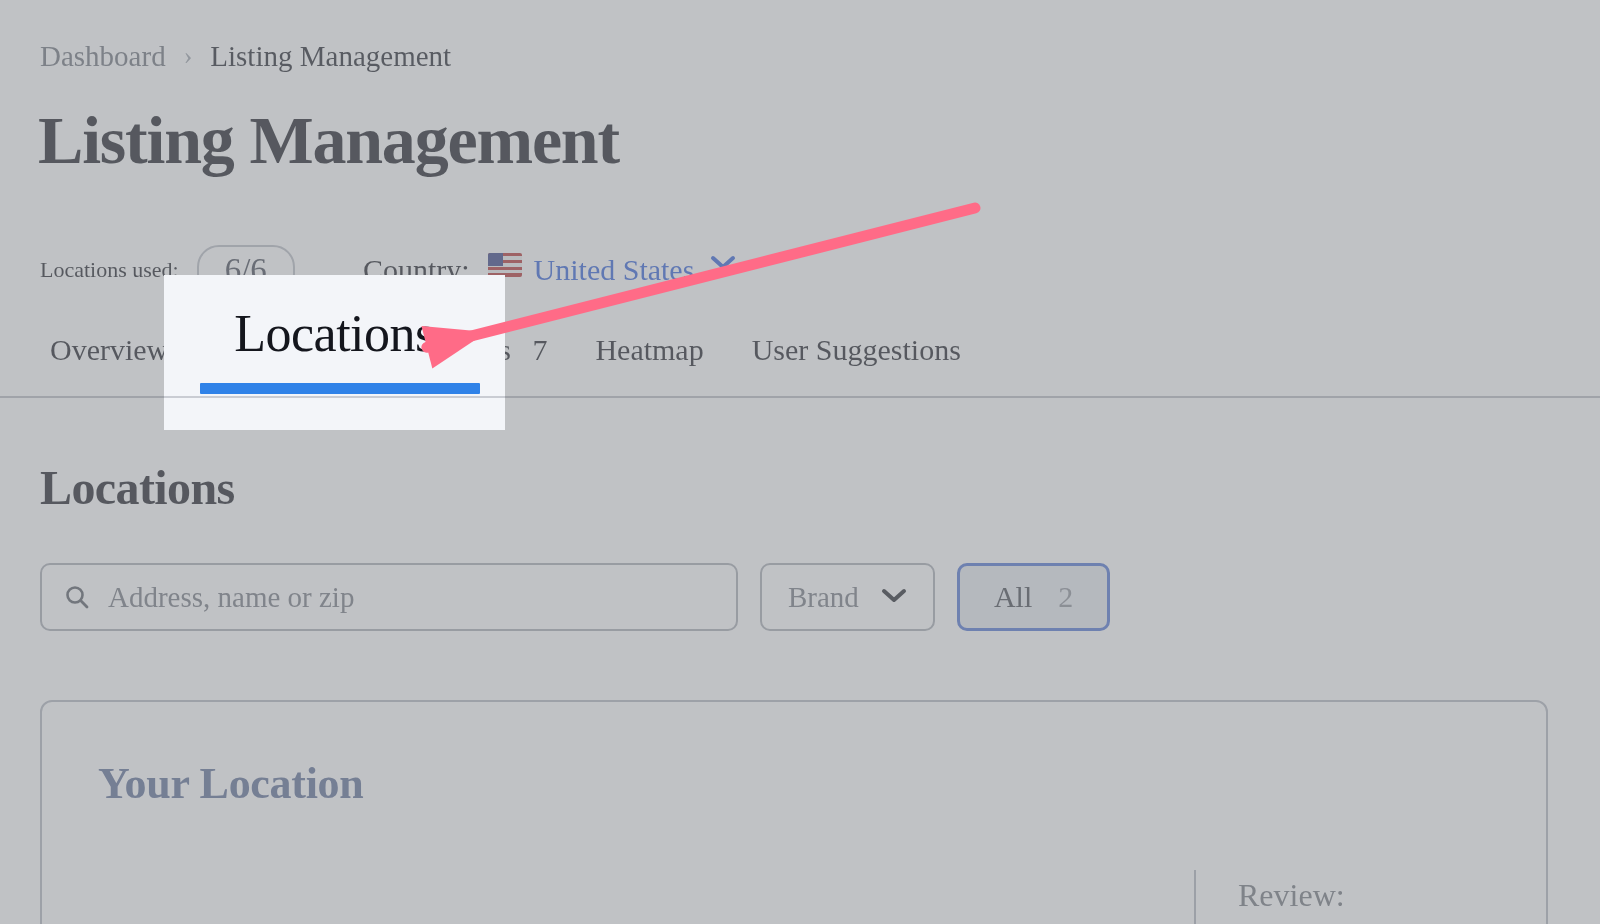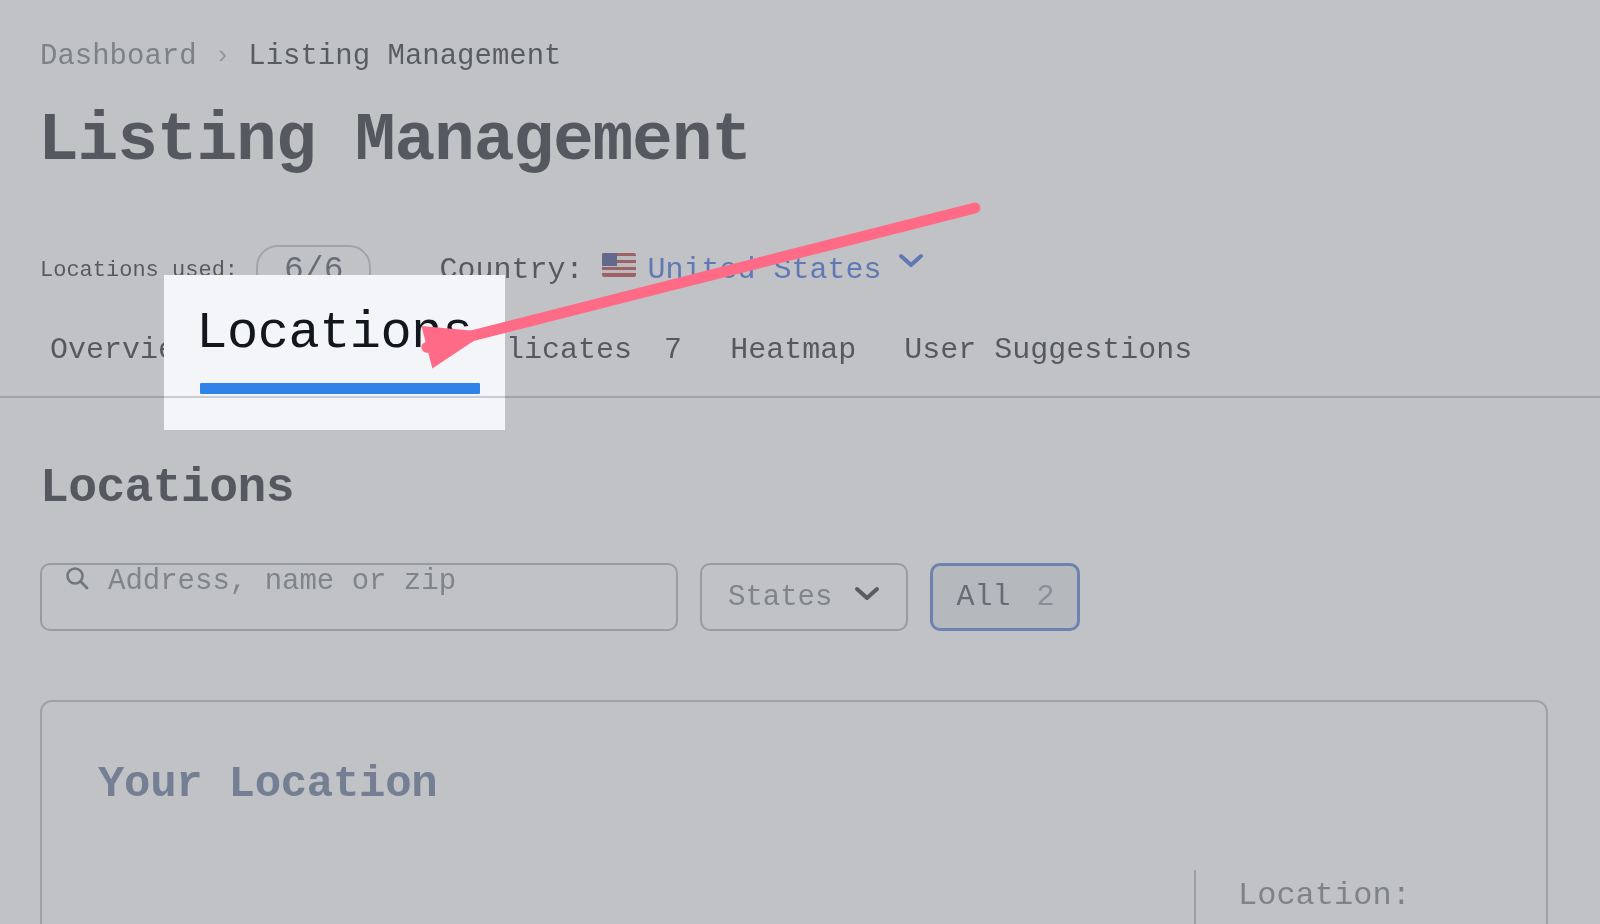--- a/index.html
+++ b/index.html
@@ -6,21 +6,21 @@
     margin: 0;
     padding: 0;
     background: #ffffff;
   }
   #app {
     position: relative;
     width: 1600px;
     height: 924px;
     overflow: hidden;
     background: #f9a8d4;
-    font-family: Liberation Mono, monospace;
+    font-family: Liberation Serif, serif;
   }
 
   
   #page {
     position: absolute;
     inset: 0;
     background: #ffffff;
   }
   #dim {
     position: absolute;
@@ -175,26 +175,26 @@
   .filters {
     position: absolute;
     left: 40px;
     top: 563px;
     display: flex;
     align-items: center;
     gap: 22px;
     white-space: nowrap;
   }
   .search-box {
-    width: 638px;
+    width: 698px;
     height: 68px;
     border: 2px solid #a6aab2;
     border-radius: 10px;
     display: flex;
-    align-items: flex-start;
+    align-items: center;
     padding: 0 22px;
     box-sizing: border-box;
     background: transparent;
   }
   .search-icon {
     width: 26px;
     height: 26px;
     flex: none;
     margin-right: 18px;
     color: #53585f;
@@ -223,21 +223,21 @@
     color: #1b1d24;
     line-height: 1;
   }
   .seg-btn {
     height: 68px;
     border: 3px solid #4a6fd0;
     border-radius: 10px;
     display: flex;
     align-items: center;
     gap: 26px;
-    padding: 0 23px;
+    padding: 0 34px;
     box-sizing: border-box;
     background: rgba(160,172,196,0.25);
   }
   .seg-label {
     font-size: 30px;
     color: #3e434b;
   }
   .seg-count {
     font-size: 30px;
     color: #8a8e96;
@@ -389,41 +389,41 @@
         <span class="search-icon">
           <svg width="26" height="26" viewBox="0 0 26 26" fill="none" aria-hidden="true">
             <circle cx="11" cy="11" r="7.5" stroke="#53585f" stroke-width="2.6"></circle>
             <path d="M16.6 16.6 L23 23" stroke="#53585f" stroke-width="2.8" stroke-linecap="round"></path>
           </svg>
         </span>
         <span class="search-placeholder">Address, name or zip</span>
       </div>
 
       <div class="select-box">
-        <span class="select-label">States</span>
+        <span class="select-label">Brand</span>
         <span class="select-caret">
           <svg width="26" height="16" viewBox="0 0 26 16" fill="none" aria-hidden="true">
             <path d="M3 3 L13 12 L23 3" stroke="#1b1d24" stroke-width="4" stroke-linecap="round" stroke-linejoin="round"></path>
           </svg>
         </span>
       </div>
 
 
       <div class="seg-btn">
         <span class="seg-label">All</span>
         <span class="seg-count">2</span>
       </div>
 
     </div>
 
     <div class="company-card">
       <div class="company-name">Your Location</div>
       <div class="card-vdivider"></div>
     </div>
-    <div class="address-label">Location:</div>
+    <div class="address-label">Review:</div>
 
   </div>
 
   <div id="dim"></div>
 
   <div class="callout" style="background: rgb(243, 245, 249);">
     <div class="callout-hairline"></div>
     <div class="callout-label">Locations</div>
     <div class="callout-underline" style="background: rgb(47, 130, 232);"></div>
   </div>

